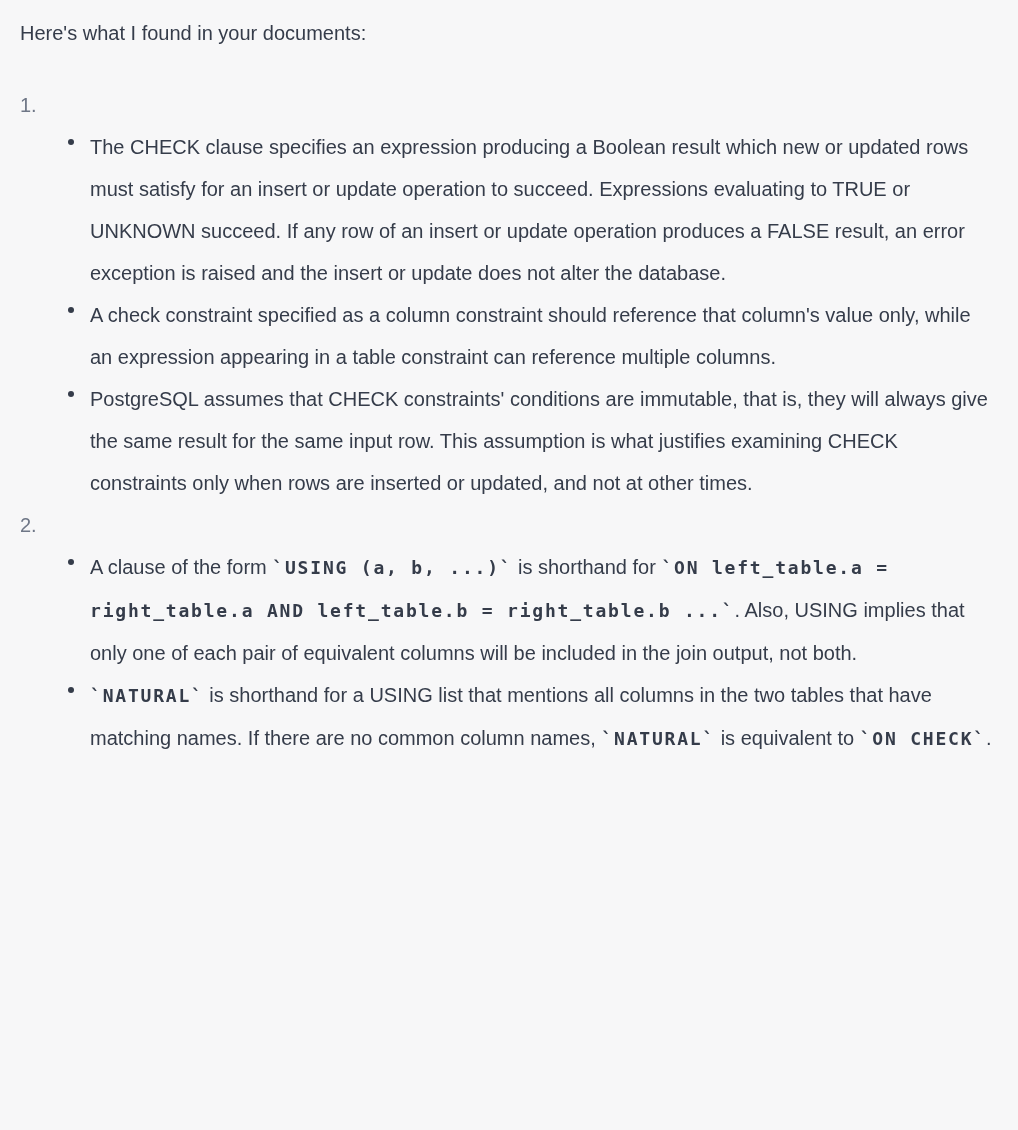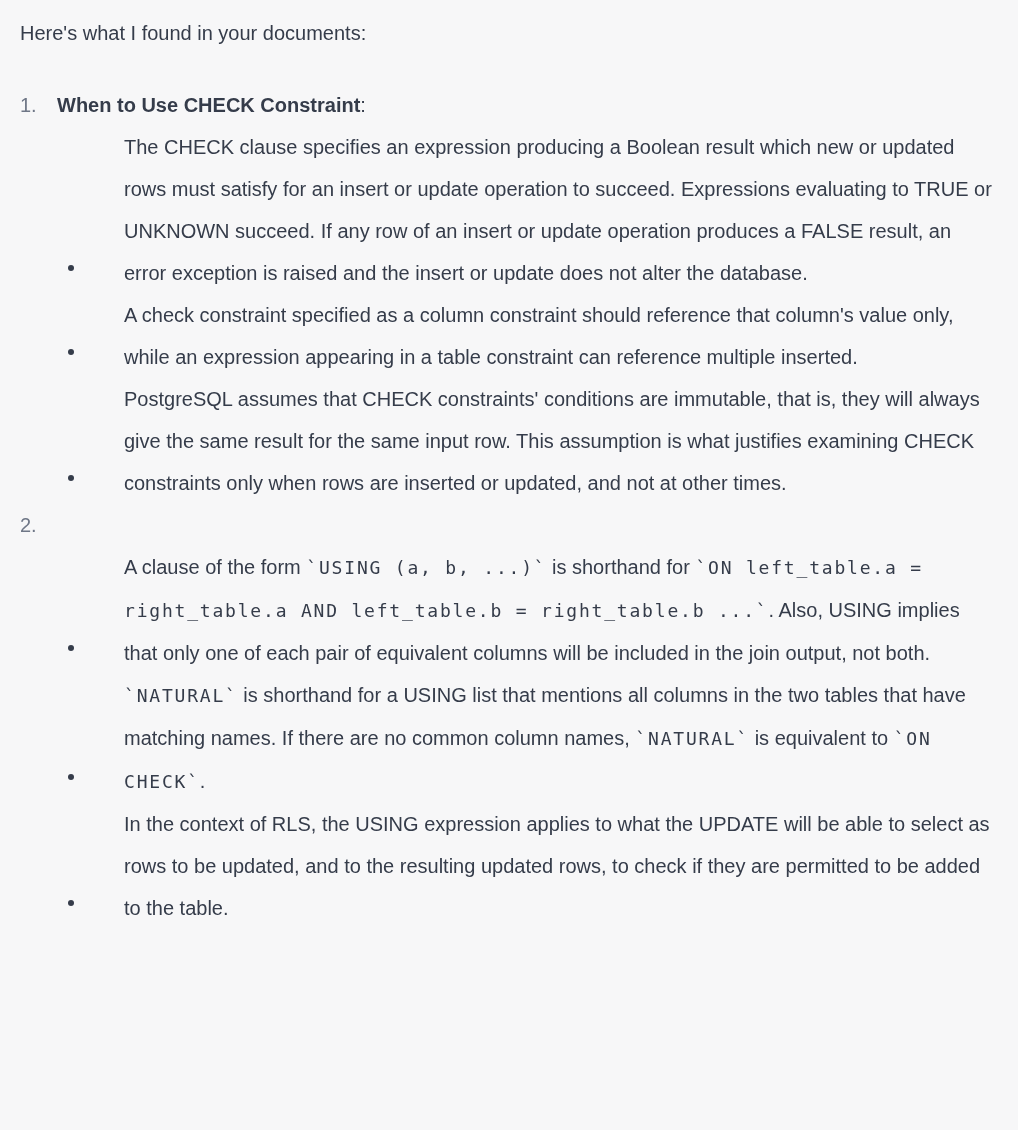--- a/index.html
+++ b/index.html
@@ -41,22 +41,21 @@
   }
   .otitle{font-weight:normal;}
   .otitle .tbold{font-weight:bold;}
   ul.blist{
     list-style:none;
     margin:0;
     padding:0 0 0 46px;
   }
   li.bullet{
     display:flex;
-    align-items:flex-end;
-    gap:34px;
+    align-items:flex-start;
   }
   .dot{
     flex:none;
     width:24px;
     position:relative;
     height:42px;
   }
   .dot::before{
     content:"";
     position:absolute;
@@ -64,65 +63,60 @@
     width:6px;height:6px;
     border-radius:50%;
     background:var(--text);
   }
   .btext{
     flex:1;
     min-width:0;
   }
   code.inline-code{
     font-family:"DejaVu Sans Mono","Liberation Mono",monospace;
-    font-weight:normal;
+    font-weight:bold;
     font-size:18px;
     letter-spacing:1.8px;
     color:var(--text);
   }
 </style>
 </head>
 <body>
 
 <div class="page">
   <p class="intro">Here's what I found in your documents:</p>
   <ol class="olist">
       <li class="oitem">
         <div class="ohead">
           <span class="onum">1.</span>
-          <span class="otitle"><span class="tbold">When to Use CHECK Constraint</span><span class="tsuffix">:</span></span>
         </div>
         <ul class="blist">
           <li class="bullet">
             <span class="dot"></span>
             <span class="btext">The CHECK clause specifies an expression producing a Boolean result which new or updated rows must satisfy for an insert or update operation to succeed. Expressions evaluating to TRUE or UNKNOWN succeed. If any row of an insert or update operation produces a FALSE result, an error exception is raised and the insert or update does not alter the database.</span>
           </li>
           <li class="bullet">
             <span class="dot"></span>
-            <span class="btext">A check constraint specified as a column constraint should reference that column's value only, while an expression appearing in a table constraint can reference multiple inserted.</span>
+            <span class="btext">A check constraint specified as a column constraint should reference that column's value only, while an expression appearing in a table constraint can reference multiple columns.</span>
           </li>
           <li class="bullet">
             <span class="dot"></span>
             <span class="btext">PostgreSQL assumes that CHECK constraints' conditions are immutable, that is, they will always give the same result for the same input row. This assumption is what justifies examining CHECK constraints only when rows are inserted or updated, and not at other times.</span>
           </li>
         </ul>
       </li>
       <li class="oitem">
         <div class="ohead">
           <span class="onum">2.</span>
         </div>
         <ul class="blist">
           <li class="bullet">
             <span class="dot"></span>
             <span class="btext">A clause of the form <code class="inline-code">`USING (a, b, ...)`</code> is shorthand for <code class="inline-code">`ON left_table.a = right_table.a AND left_table.b = right_table.b ...`</code>. Also, USING implies that only one of each pair of equivalent columns will be included in the join output, not both.</span>
           </li>
           <li class="bullet">
             <span class="dot"></span>
             <span class="btext"><code class="inline-code">`NATURAL`</code> is shorthand for a USING list that mentions all columns in the two tables that have matching names. If there are no common column names, <code class="inline-code">`NATURAL`</code> is equivalent to <code class="inline-code">`ON CHECK`</code>.</span>
           </li>
-          <li class="bullet">
-            <span class="dot"></span>
-            <span class="btext">In the context of RLS, the USING expression applies to what the UPDATE will be able to select as rows to be updated, and to the resulting updated rows, to check if they are permitted to be added to the table.</span>
-          </li>
         </ul>
       </li>
     </ol>
 </div>
 
 </body></html>

